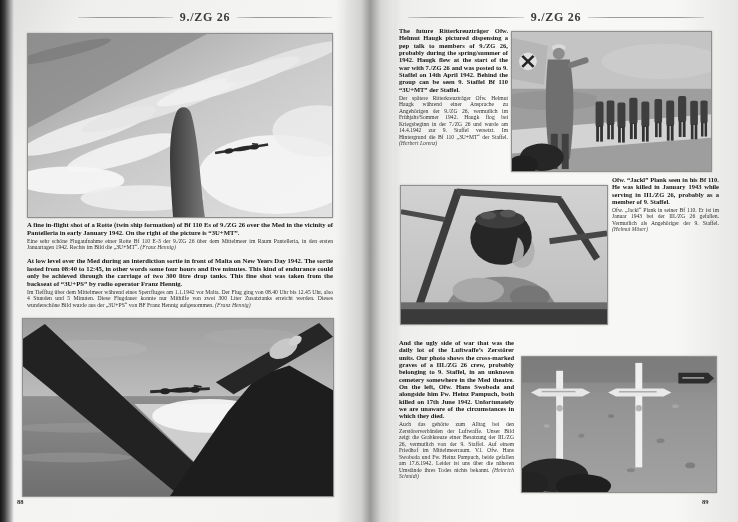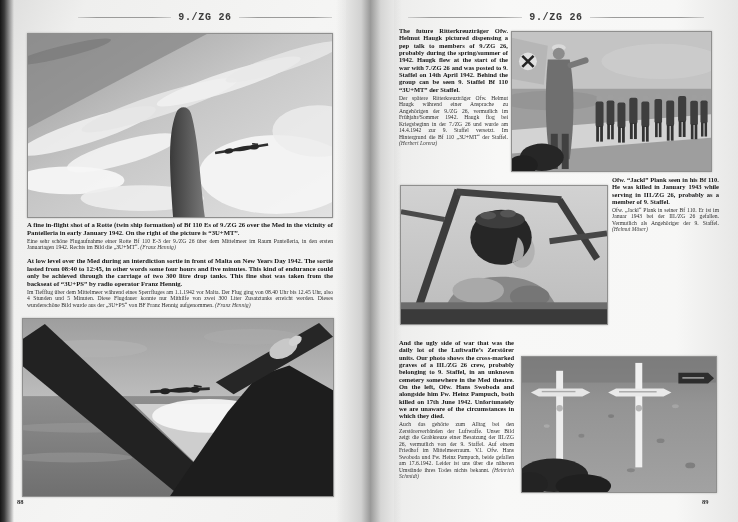--- a/index.html
+++ b/index.html
@@ -12,21 +12,21 @@
   .bg-left{left:6px;width:340px;background:linear-gradient(115deg,#dededd 0%,#efefee 14%,#f5f5f4 55%,#f1f1f0 100%);}
   .bg-right{left:394px;width:344px;background:linear-gradient(90deg,#ededec 0%,#f8f8f7 30%,#f7f7f6 82%,#e7e7e6 100%);}
   .gutter{position:absolute;left:336px;top:0;width:66px;height:522px;z-index:1;
     background:linear-gradient(90deg,rgba(0,0,0,0) 0%,rgba(40,40,40,0.16) 38%,rgba(30,30,30,0.42) 52%,rgba(40,40,40,0.14) 68%,rgba(0,0,0,0) 100%);}
   .left-edge{position:absolute;left:0;top:0;width:14px;height:522px;z-index:2;
     background:linear-gradient(90deg,#151515 0%,#3a3a3a 30%,#9a9a9a 70%,rgba(250,250,250,0) 100%);}
   .content{position:absolute;inset:0;z-index:3;}
   .abs{position:absolute;}
   .header{position:absolute;display:flex;align-items:center;height:12px;}
   .header .rule{flex:1;height:1px;background:linear-gradient(90deg,#cfcfce,#9b9b9a 20%,#9b9b9a 80%,#cfcfce);}
-  .header .ht{font-size:10px;font-weight:700;letter-spacing:0.7px;color:#3b3b3b;padding:0 7px;white-space:nowrap;font-family:Liberation Mono, monospace;}
+  .header .ht{font-size:12px;font-weight:700;letter-spacing:0.7px;color:#3b3b3b;padding:0 7px;white-space:nowrap;}
   .photo{position:absolute;border:1px solid #8f8f8e;box-sizing:border-box;overflow:hidden;background:#b9b9b9;box-shadow:0 0 2px rgba(0,0,0,0.25);}
   .photo svg{display:block;width:100%;height:100%;}
   .cap-en{font-weight:700;font-size:6.7px;line-height:1.12;text-align:justify;color:#161616;margin:0 0 1.5px 0;}
   .cap-de{font-weight:400;font-size:5.7px;line-height:1.16;text-align:justify;color:#2e2e2e;margin:0;}
   .credit{font-style:italic;color:#3c3c3c;}
   .pagenum{position:absolute;font-size:6.5px;font-weight:700;color:#2b2b2b;}
   .wrapblock{position:absolute;left:399px;top:339px;width:318px;}
   .photo-float{float:right;width:196px;height:137px;margin:17px 0 4px 7px;border:1px solid #8f8f8e;box-sizing:border-box;overflow:hidden;background:#b9b9b9;box-shadow:0 0 2px rgba(0,0,0,0.25);}
   .photo-float svg{display:block;width:100%;height:100%;}
 </style>

